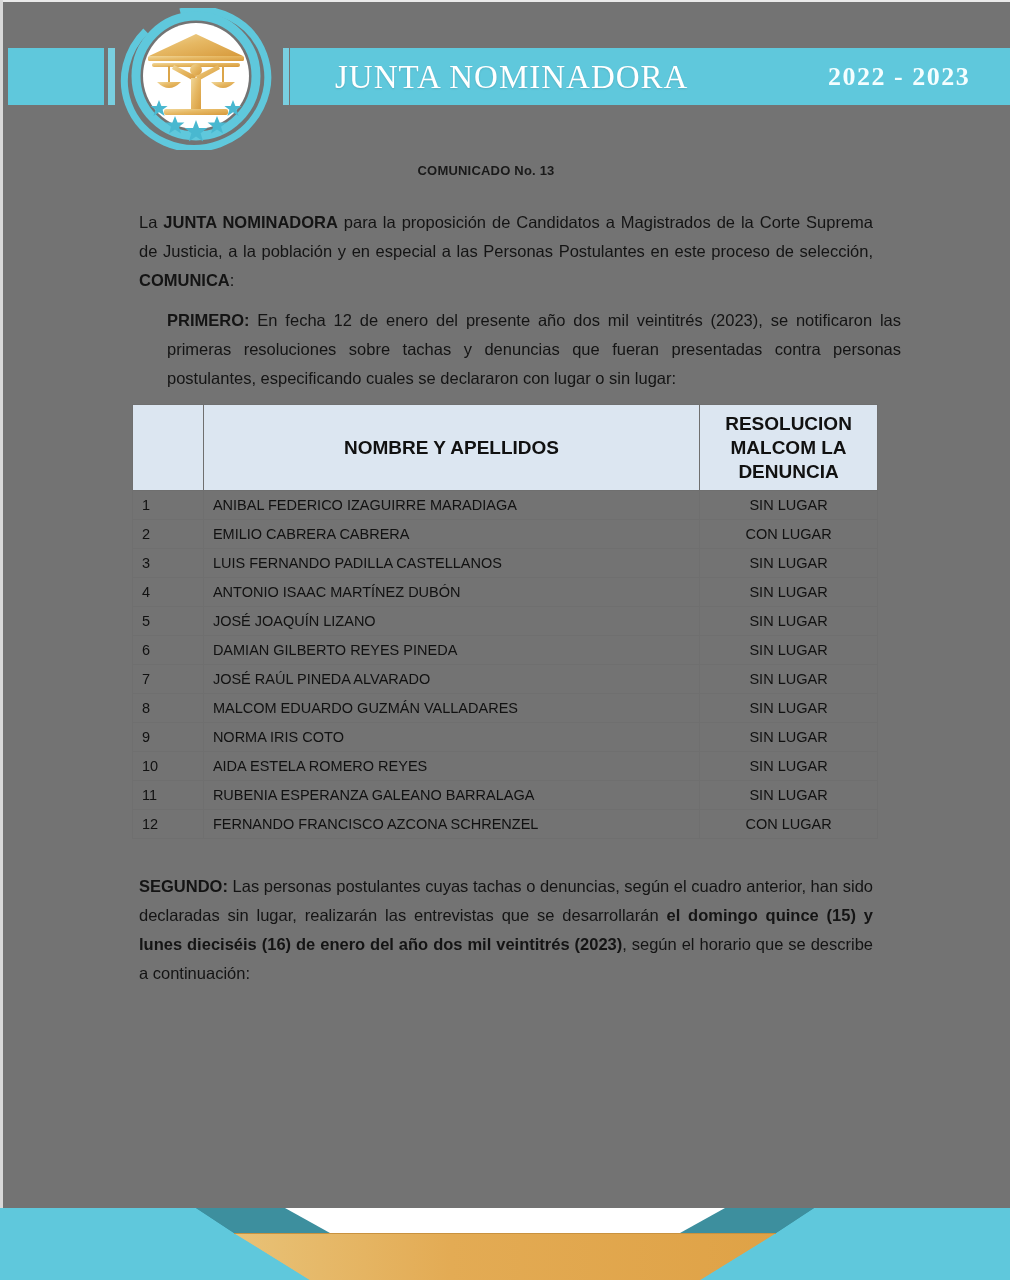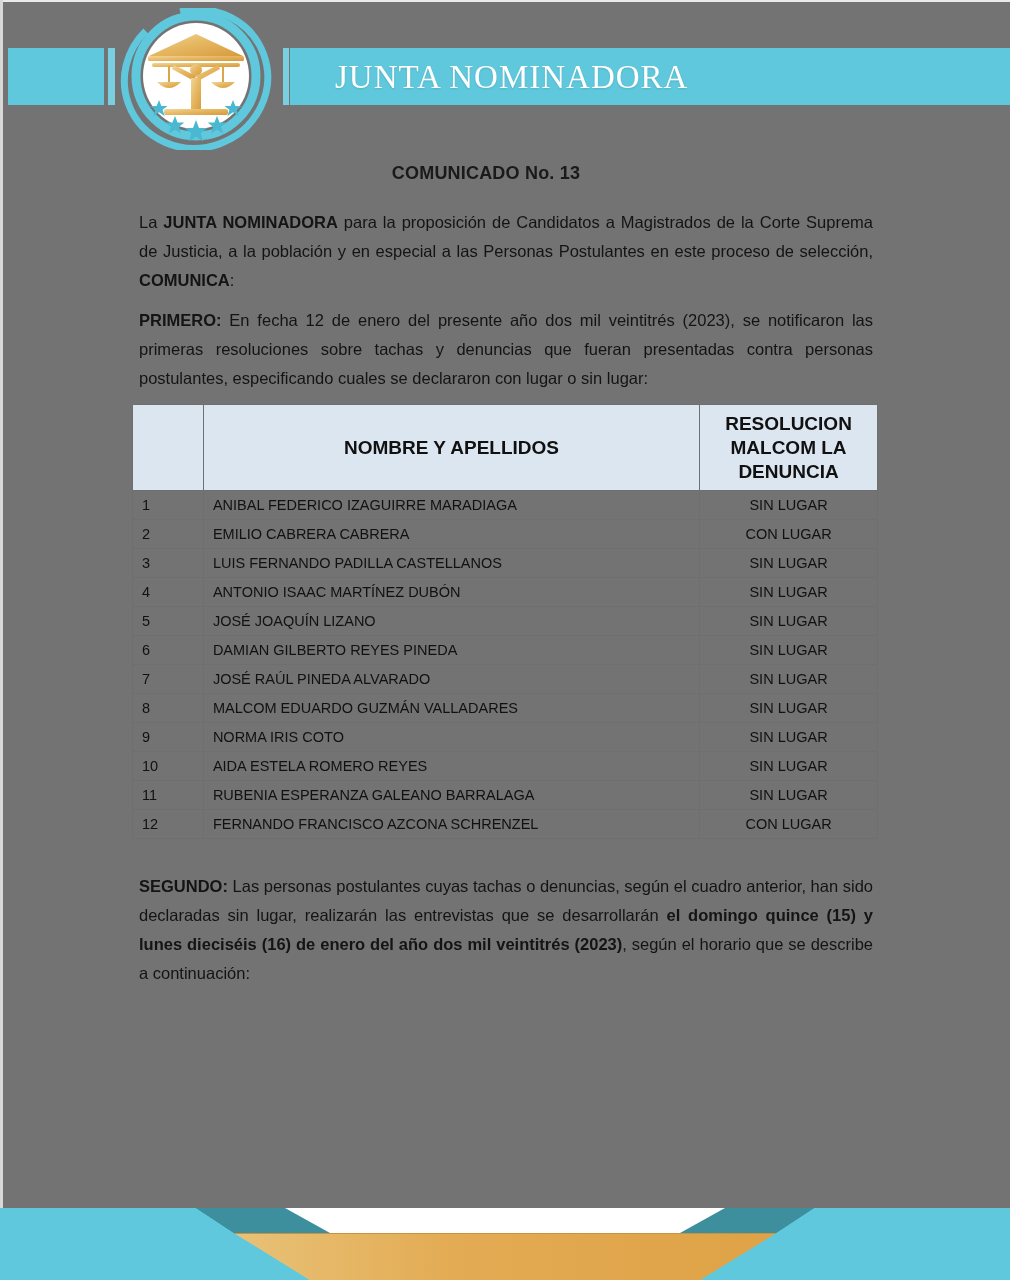--- a/index.html
+++ b/index.html
@@ -50,32 +50,32 @@
     font-family:"Liberation Serif", serif;
     font-size:26px; font-weight:700; color:#f4feff;
     letter-spacing:1.5px; line-height:40px;
   }
   
   .logo { position:absolute; left:112px; top:8px; width:168px; height:142px; }
   
   .doc-heading {
     position:absolute; left:0; top:163px; width:972px;
     text-align:center;
-    font-size:18px; font-weight:700; color:#1a1a1a;
+    font-size:13px; font-weight:700; color:#1a1a1a;
     letter-spacing:.2px;
   }
   .para {
     position:absolute; left:139px; width:734px;
     font-size:16.5px; color:#141414;
     text-align:justify; text-justify:inter-word;
     line-height:29px;
   }
   .para b { font-weight:700; }
   #p1 { top:208px; }
-  #p2 { top:306px; }
+  #p2 { top:306px;margin-left:28px; }
   #p3 { top:872px; }
 
   
   .tbl {
     position:absolute; left:132px; top:404px;
     width:746px;
     border-collapse:collapse;
     font-size:14.5px;
     color:#111;
   }
@@ -115,20 +115,21 @@
   <div class="edge-top"></div>
   <div class="edge-left"></div>
 
   <div class="header">
     <div class="hdr-stub"></div>
     <div class="hdr-stub-bar"></div>
     <div class="hdr-band-bar"></div>
     <div class="hdr-band"></div>
 
     <div class="hdr-title">JUNTA NOMINADORA</div>
+    <div class="hdr-years">2022 - 2023</div>
 
     <div class="logo">
       <svg viewBox="0 0 168 142" width="168" height="142" aria-hidden="true">
         <defs>
           <linearGradient id="gold" x1="0" y1="0" x2="1" y2="1">
             <stop offset="0%" stop-color="#f0d79a"></stop>
             <stop offset="45%" stop-color="#e6b863"></stop>
             <stop offset="100%" stop-color="#d79a3c"></stop>
           </linearGradient>
         </defs>

